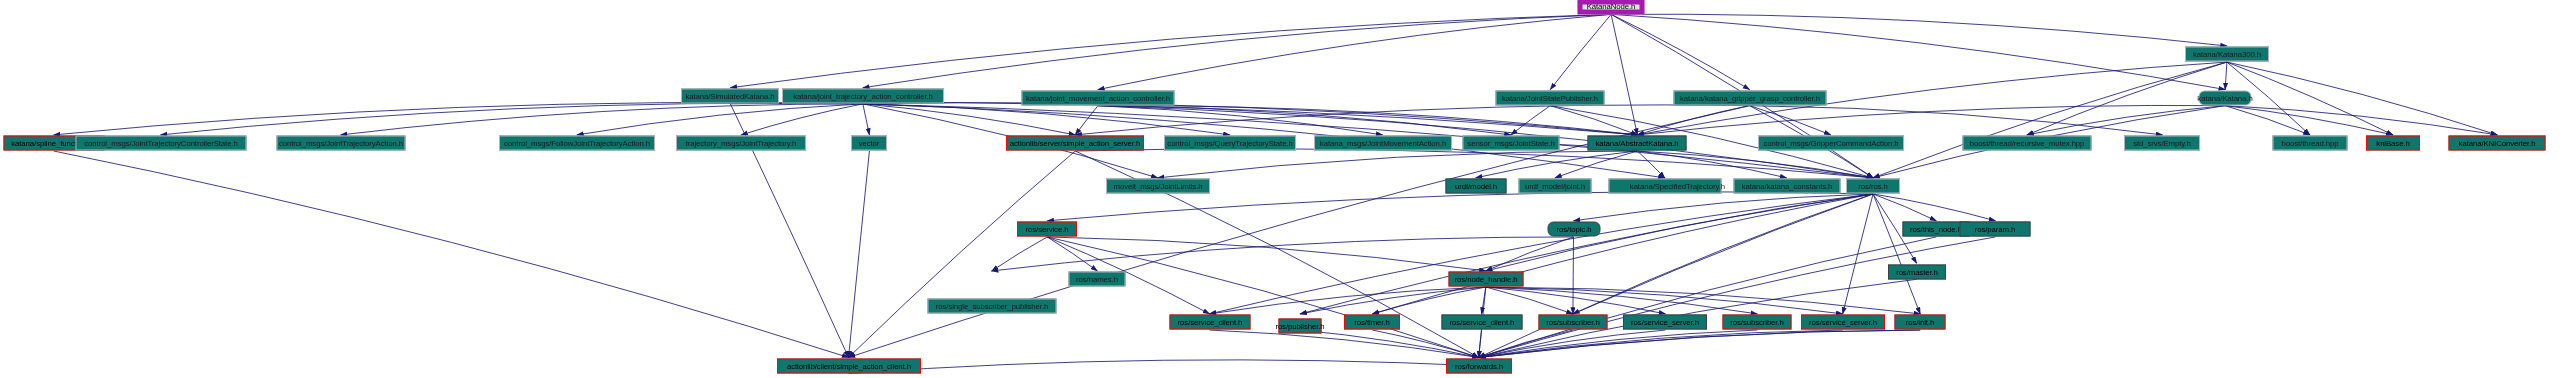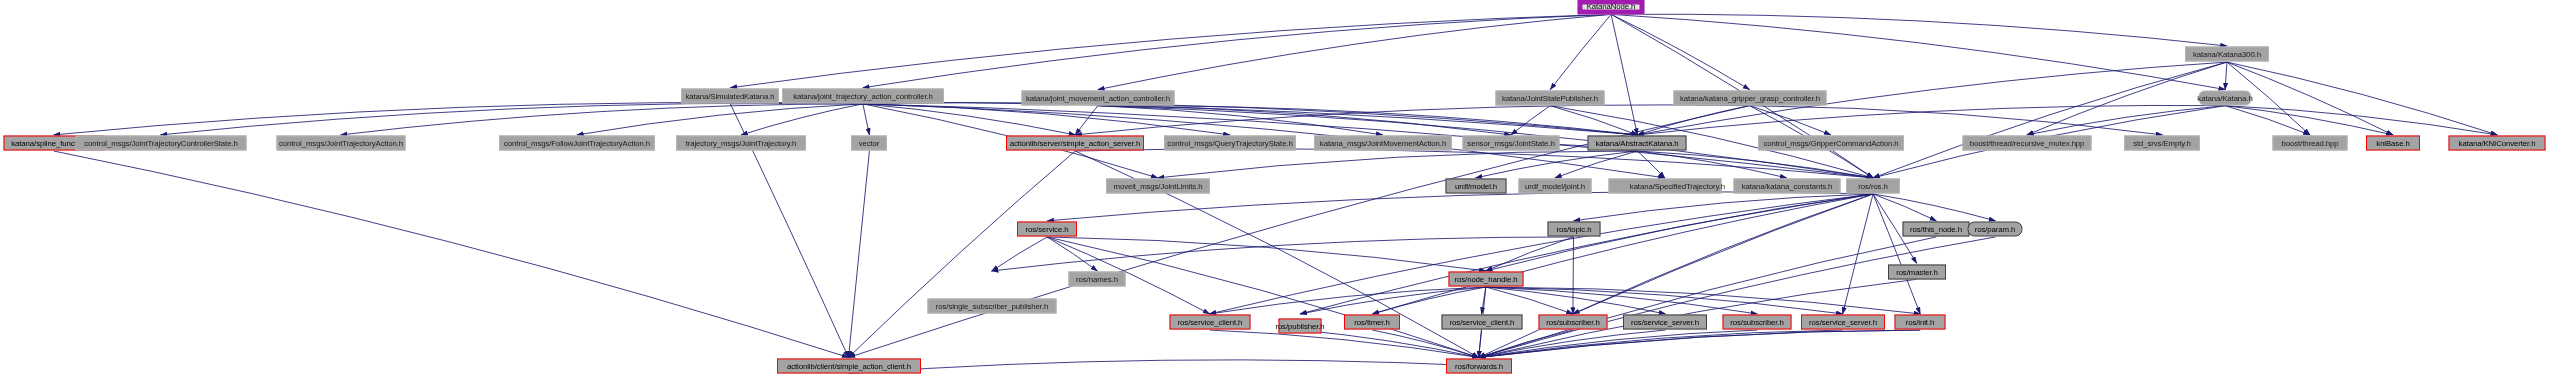--- a/index.html
+++ b/index.html
@@ -1,20 +1,20 @@
 <!DOCTYPE html>
 <html style="font-size:9.5px"><head>
 <meta charset="utf-8">
 <style>
   html,body{margin:0;padding:0;background:#ffffff;}
   body{font-family:"Liberation Sans","DejaVu Sans",sans-serif;}
   #graph{position:relative;width:2576px;height:379px;background:#ffffff;overflow:hidden;}
   #edges{position:absolute;left:0;top:0;width:2576px;height:379px;pointer-events:none;}
   .node{position:absolute;box-sizing:border-box;display:flex;align-items:center;justify-content:center;
-        white-space:nowrap;background:#a3a3a3;font-size:7.8px;line-height:1;letter-spacing:-0.1px;
+        white-space:nowrap;background:#0f766e;font-size:7.8px;line-height:1;letter-spacing:-0.1px;
         color:#000000;height:15px;transform:translate(-50%,-50%);padding:0 4.2px;}
   .node.grey{border:0.6px solid #b4b4b4;color:#1a1a1a;}
   .node.black{border:1px solid #404040;color:#000000;}
   .node.red{border:1px solid #ff0000;color:#000000;}
   .node.root{border:5px solid #a21caf;background:#e0e0e0;color:#000000;}
 </style>
 </head>
 <body>
 
 <div id="graph">
@@ -160,23 +160,23 @@
       <div class="node grey" style="left: 2310px; top: 143px; width: 75px;">boost/thread.hpp</div>
       <div class="node red" style="left: 2393px; top: 143px; width: 54px;">kniBase.h</div>
       <div class="node red" style="left: 2497px; top: 143px; width: 97px;">katana/KNIConverter.h</div>
       <div class="node grey" style="left: 1158px; top: 186px; width: 104px;">moveit_msgs/JointLimits.h</div>
       <div class="node black" style="left: 1476px; top: 186px; width: 61px;">urdf/model.h</div>
       <div class="node grey" style="left: 1555px; top: 186px; width: 73px;">urdf_model/joint.h</div>
       <div class="node grey" style="left: 1665px; top: 186px; width: 113px; padding-left: 29px;">katana/SpecifiedTrajectory.h</div>
       <div class="node grey" style="left: 1787px; top: 186px; width: 107px;">katana/katana_constants.h</div>
       <div class="node grey" style="left: 1873px; top: 186px; width: 54px;">ros/ros.h</div>
       <div class="node red" style="left: 1047px; top: 229px; width: 60px;">ros/service.h</div>
-      <div class="node black" style="left: 1574px; top: 229px; width: 53px;">ros/topic.h</div>
+      <div class="node black" style="left: 1574px; top: 229px; width: 53px; border-radius: 6px;">ros/topic.h</div>
       <div class="node black" style="left: 1936px; top: 229px; width: 67px;">ros/this_node.h</div>
-      <div class="node black" style="left: 1995px; top: 229px; width: 55px; border-radius: 7px;">ros/param.h</div>
+      <div class="node black" style="left: 1995px; top: 229px; width: 71px;">ros/param.h</div>
       <div class="node black" style="left: 1917px; top: 272px; width: 58px;">ros/master.h</div>
       <div class="node red" style="left: 1486px; top: 279px; width: 75px;">ros/node_handle.h</div>
       <div class="node grey" style="left: 992px; top: 279px; width: 129px; margin-top: 27px;">ros/single_subscriber_publisher.h</div>
       <div class="node grey" style="left: 1097px; top: 279px; width: 57px;">ros/names.h</div>
       <div class="node red" style="left: 1210px; top: 322px; width: 81px;">ros/service_client.h</div>
       <div class="node red" style="left: 1300px; top: 326px; width: 43px;">ros/publisher.h</div>
       <div class="node red" style="left: 1372px; top: 322px; width: 56px;">ros/timer.h</div>
       <div class="node black" style="left: 1482px; top: 322px; width: 81px;">ros/service_client.h</div>
       <div class="node red" style="left: 1573px; top: 322px; width: 69px;">ros/subscriber.h</div>
       <div class="node black" style="left: 1665px; top: 322px; width: 84px;">ros/service_server.h</div>

